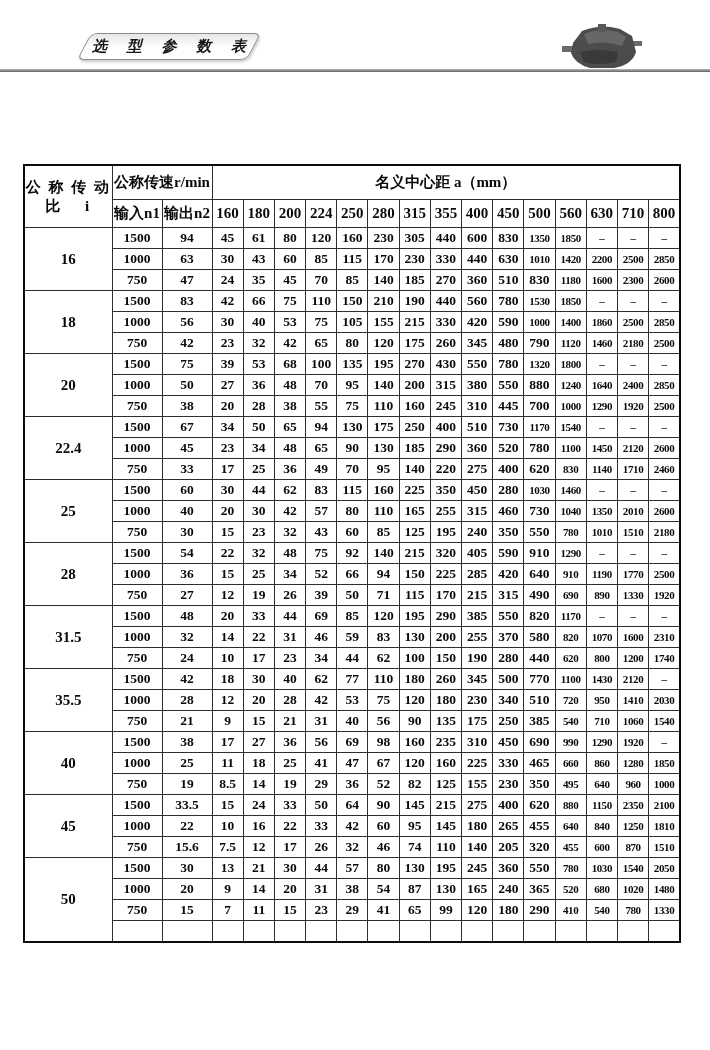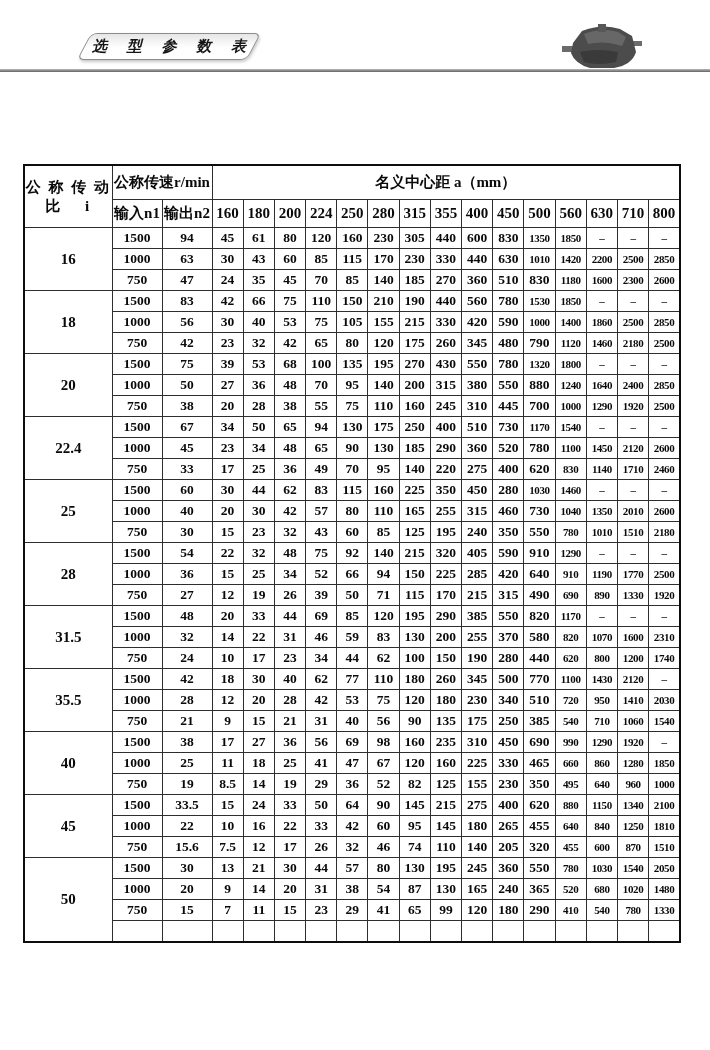--- a/index.html
+++ b/index.html
@@ -628,21 +628,21 @@
             <td>50</td>
             <td>64</td>
             <td>90</td>
             <td>145</td>
             <td>215</td>
             <td>275</td>
             <td>400</td>
             <td>620</td>
             <td class="cond">880</td>
             <td class="cond">1150</td>
-            <td class="cond">1340</td>
+            <td class="cond">2350</td>
             <td class="cond">2100</td>
           </tr>
           <tr>
             <td>1000</td>
             <td>22</td>
             <td>10</td>
             <td>16</td>
             <td>22</td>
             <td>33</td>
             <td>42</td>

